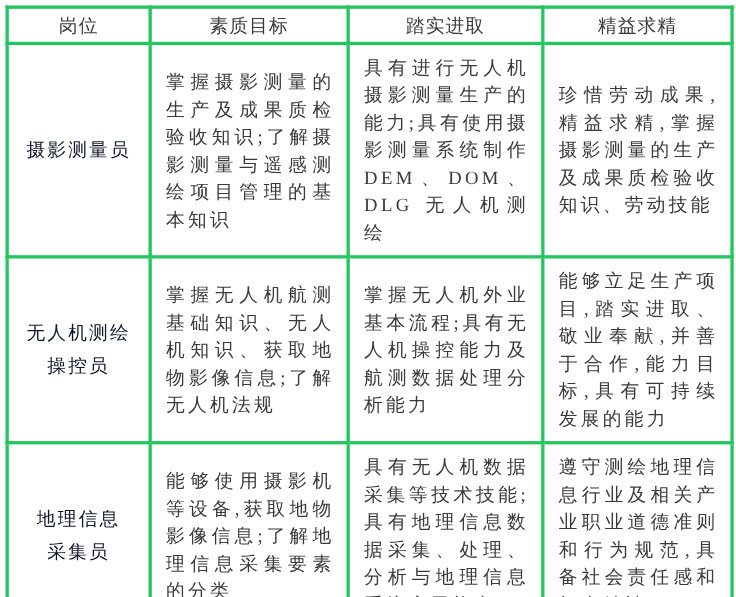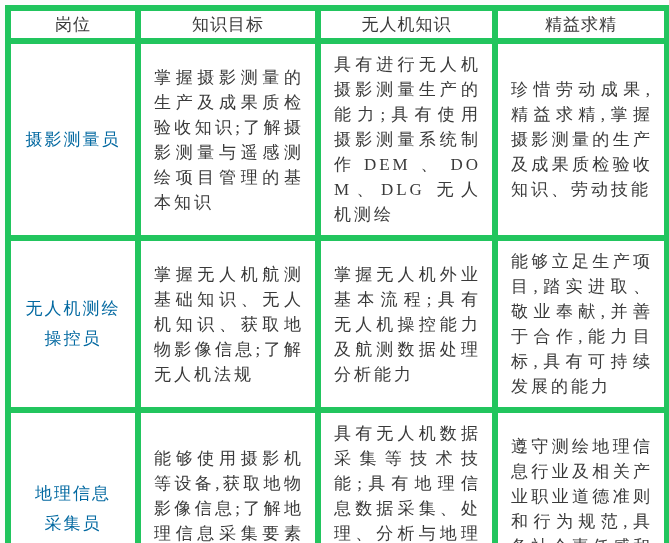--- a/index.html
+++ b/index.html
@@ -13,21 +13,21 @@
     color: #333;
   }
   .doc-table {
     border-collapse: collapse;
     table-layout: fixed;
     margin: 5px 0 0 5px;
     width: 659px;
     background: #fff;
   }
   .doc-table td, .doc-table th {
-    border: 6px solid #22c55e;
+    border: 3px solid #22c55e;
     box-sizing: border-box;
     font-weight: normal;
   }
   
   col.c1 { width: 130px; }
   col.c2 { width: 180px; }
   col.c3 { width: 177px; }
   col.c4 { width: 172px; }
 
   tr.header-row { height: 33px; }
@@ -42,21 +42,21 @@
     letter-spacing: 1px;
     color: #3a3a3a;
   }
   td.position-cell {
     text-align: center;
     vertical-align: middle;
     font-size: 17px;
     letter-spacing: 2px;
     line-height: 30px;
     white-space: pre-line;
-    color: #0369a1;
+    color: #0f172a;
   }
   td.text-cell {
     vertical-align: middle;
     text-align: justify;
     text-justify: inter-character;
     font-size: 17px;
     letter-spacing: 3px;
     line-height: 25px;
     padding: 8px 11px 8px 13px;
     color: #3a3a3a;
@@ -70,22 +70,22 @@
 <table class="doc-table">
   <colgroup>
     <col class="c1">
       <col class="c2">
       <col class="c3">
       <col class="c4">
   </colgroup>
   <thead>
     <tr class="header-row">
       <th class="head-cell">岗位</th>
-      <th class="head-cell">知识目标</th>
-      <th class="head-cell">无人机知识</th>
+      <th class="head-cell">素质目标</th>
+      <th class="head-cell">踏实进取</th>
       <th class="head-cell">精益求精</th>
     </tr>
   </thead>
   <tbody>
     <tr class="body-row-1">
       <td class="position-cell">摄影测量员</td>
       <td class="text-cell">掌握摄影测量的生产及成果质检验收知识;了解摄影测量与遥感测绘项目管理的基本知识</td>
       <td class="text-cell">具有进行无人机摄影测量生产的能力;具有使用摄影测量系统制作DEM、DOM、DLG 无人机测绘</td>
       <td class="text-cell">珍惜劳动成果,精益求精,掌握摄影测量的生产及成果质检验收知识、劳动技能</td>
     </tr>

